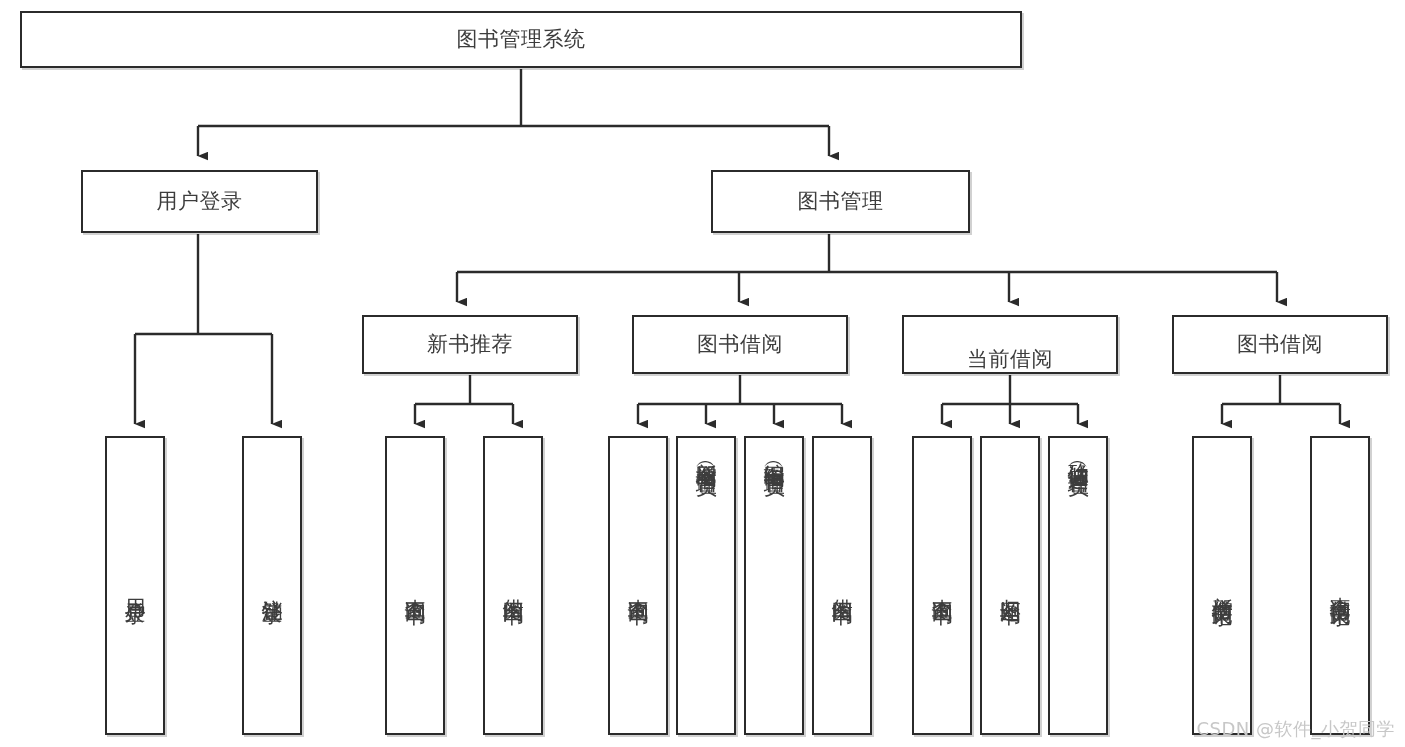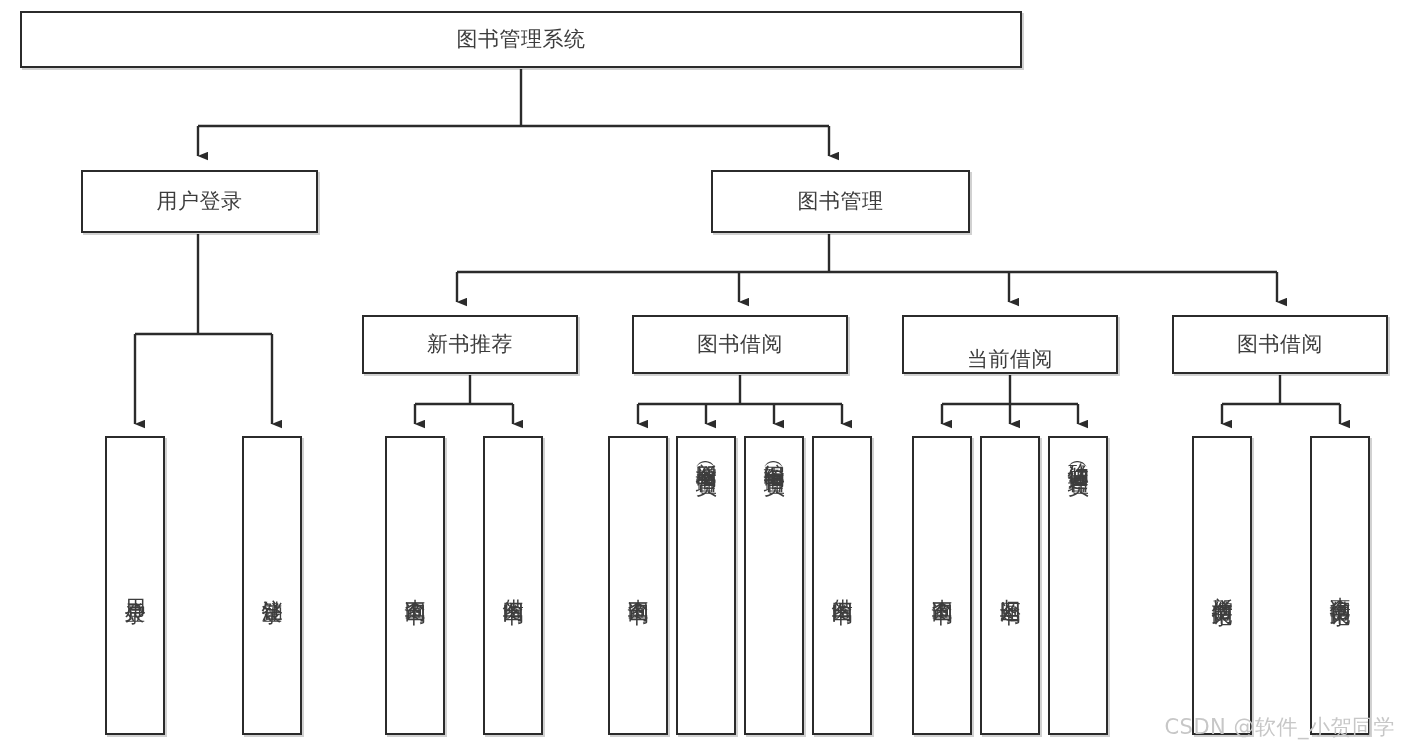--- a/index.html
+++ b/index.html
@@ -56,21 +56,21 @@
   }
   .node.vertical.center {
     align-items: center;
     padding-top: 0;
   }
   .watermark {
     position: absolute;
     right: 10px;
     bottom: 6px;
     color: #c7c7c7;
-    font-size: 21px;
+    font-size: 18px;
     letter-spacing: 0.5px;
     white-space: nowrap;
   }
 </style>
 </head>
 <body>
 
 <div id="canvas">
 
   <svg class="wires" viewBox="0 0 1405 747">

